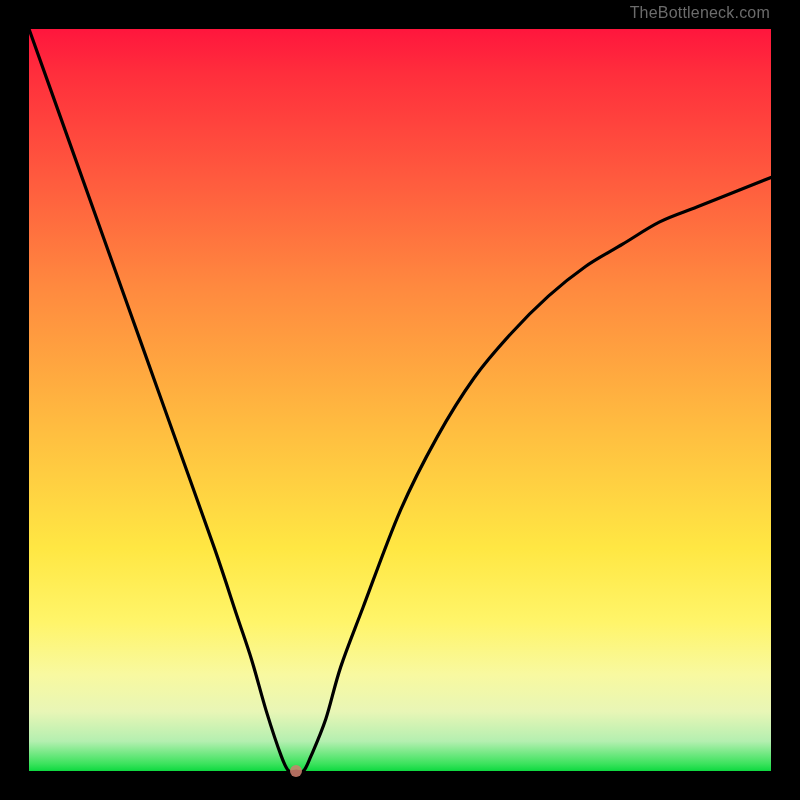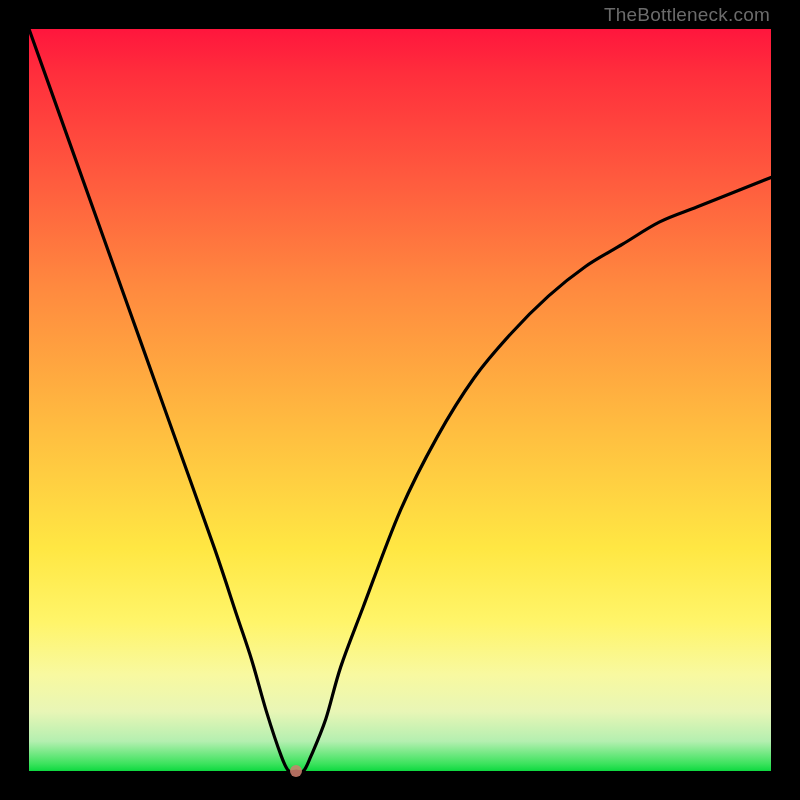--- a/index.html
+++ b/index.html
@@ -39,21 +39,21 @@
       #b4efb0 96%,
       #3de35e 99%,
       #0ed940 100%
     );
   }
   .watermark {
     position: absolute;
     top: 4px;
     right: 30px;
     color: #6b6b6b;
-    font-size: 19px;
+    font-size: 16px;
     font-weight: 500;
     letter-spacing: 0.2px;
   }
   svg.curve {
     position: absolute;
     top: 0;
     left: 0;
     width: 742px;
     height: 742px;
     overflow: visible;

